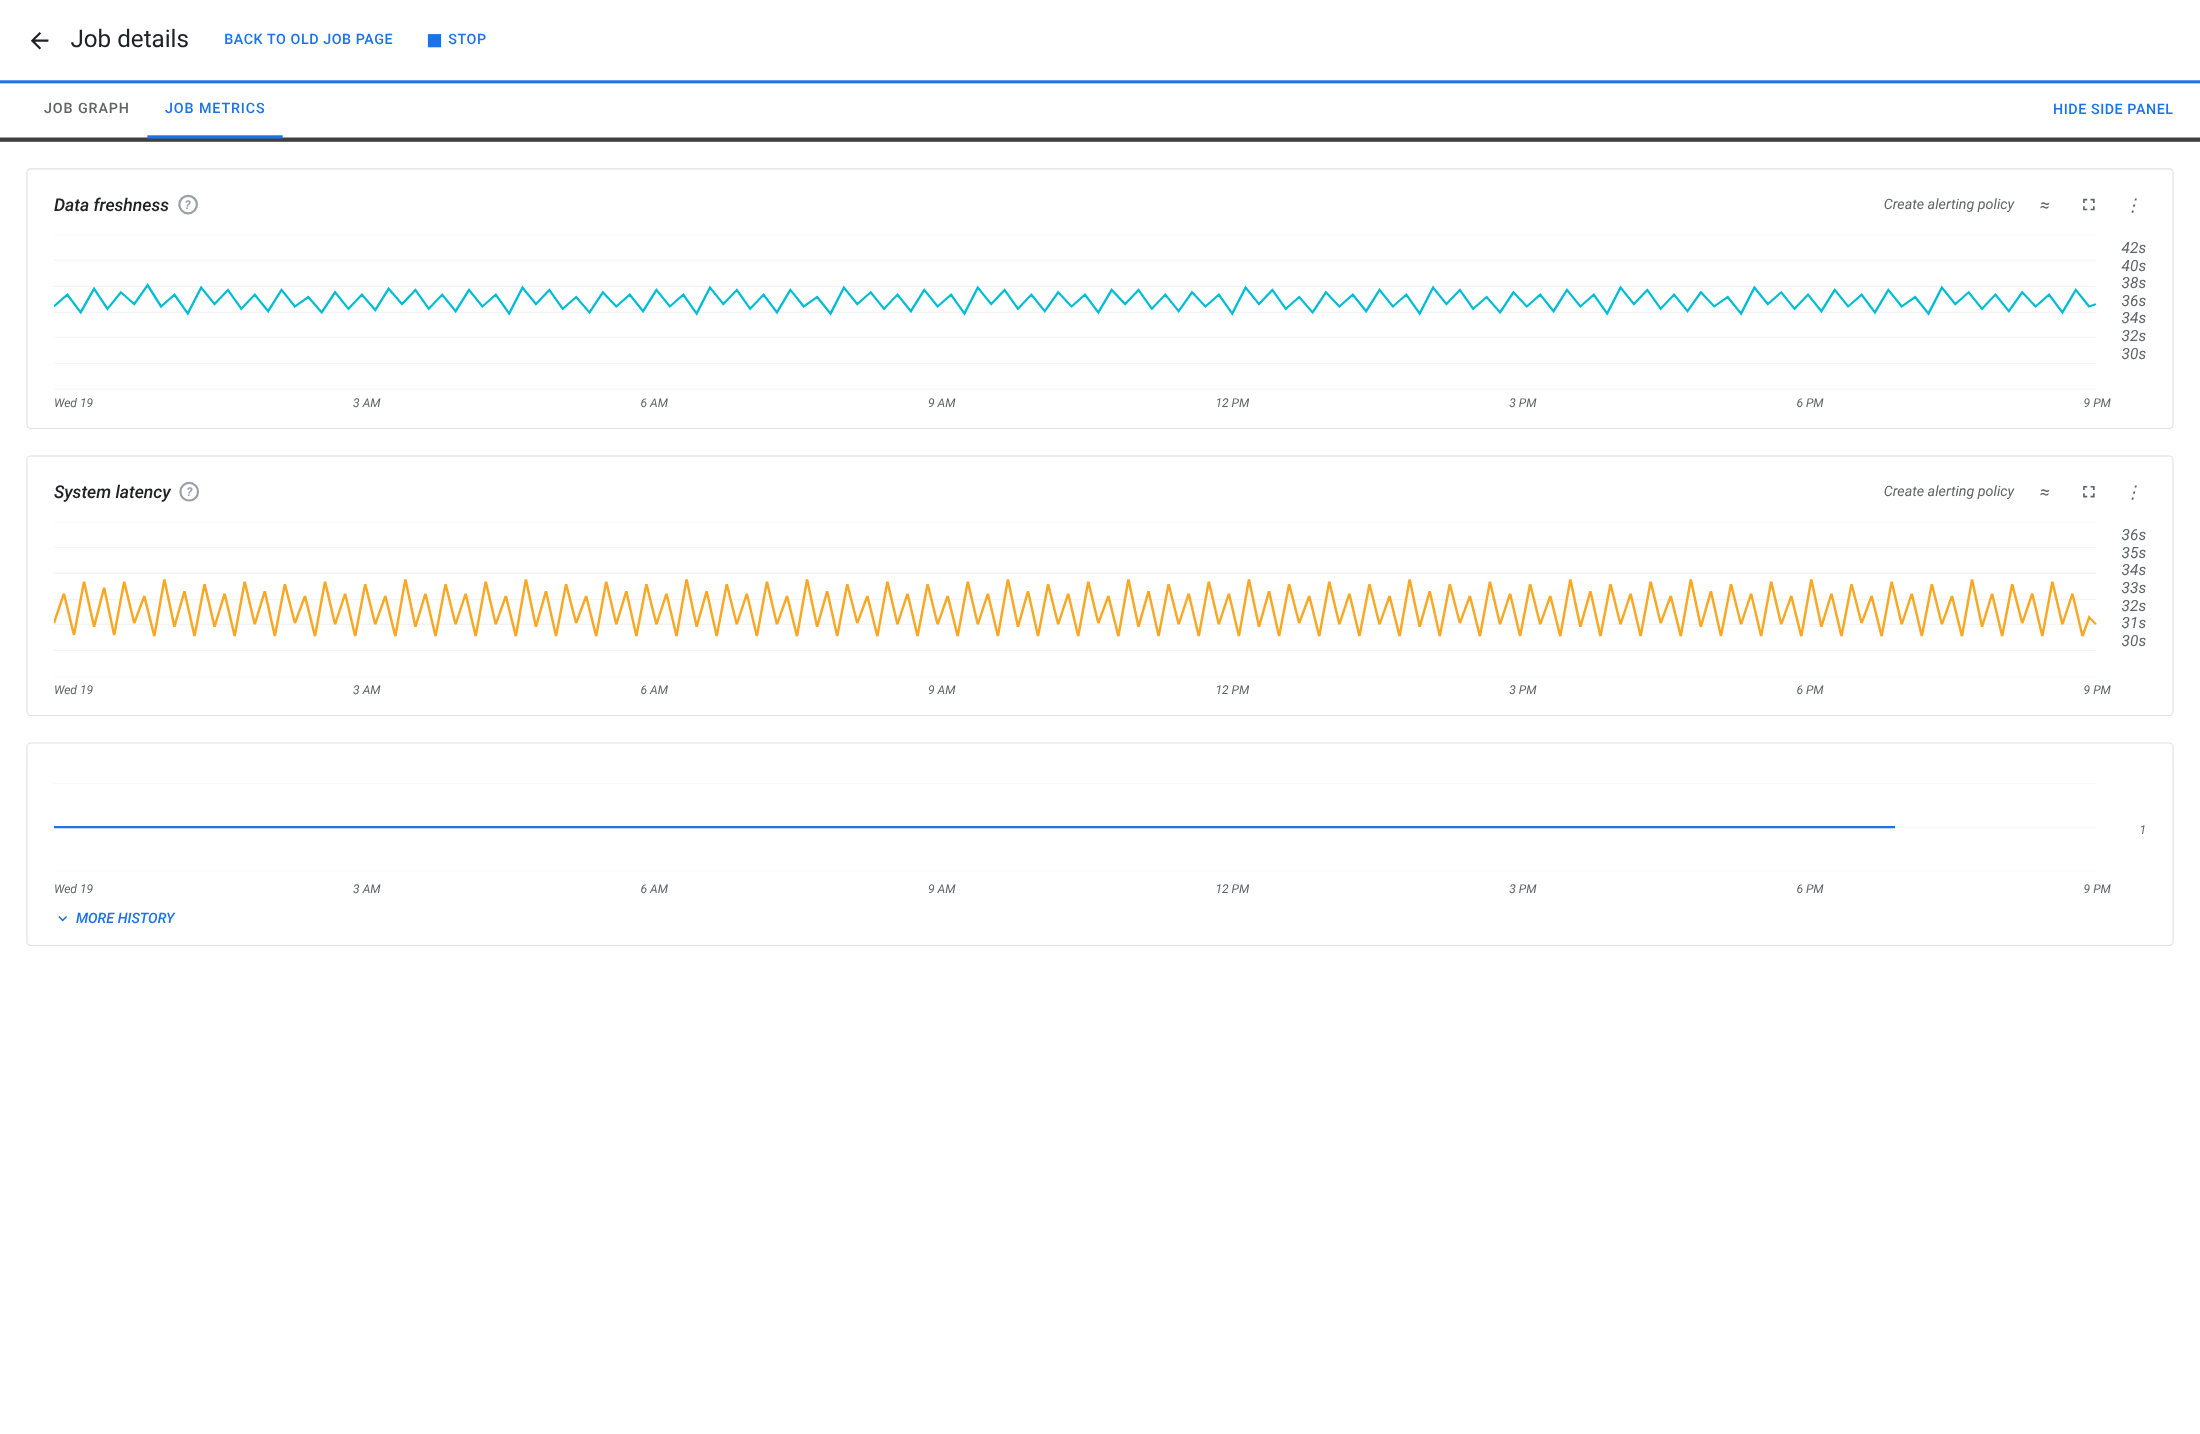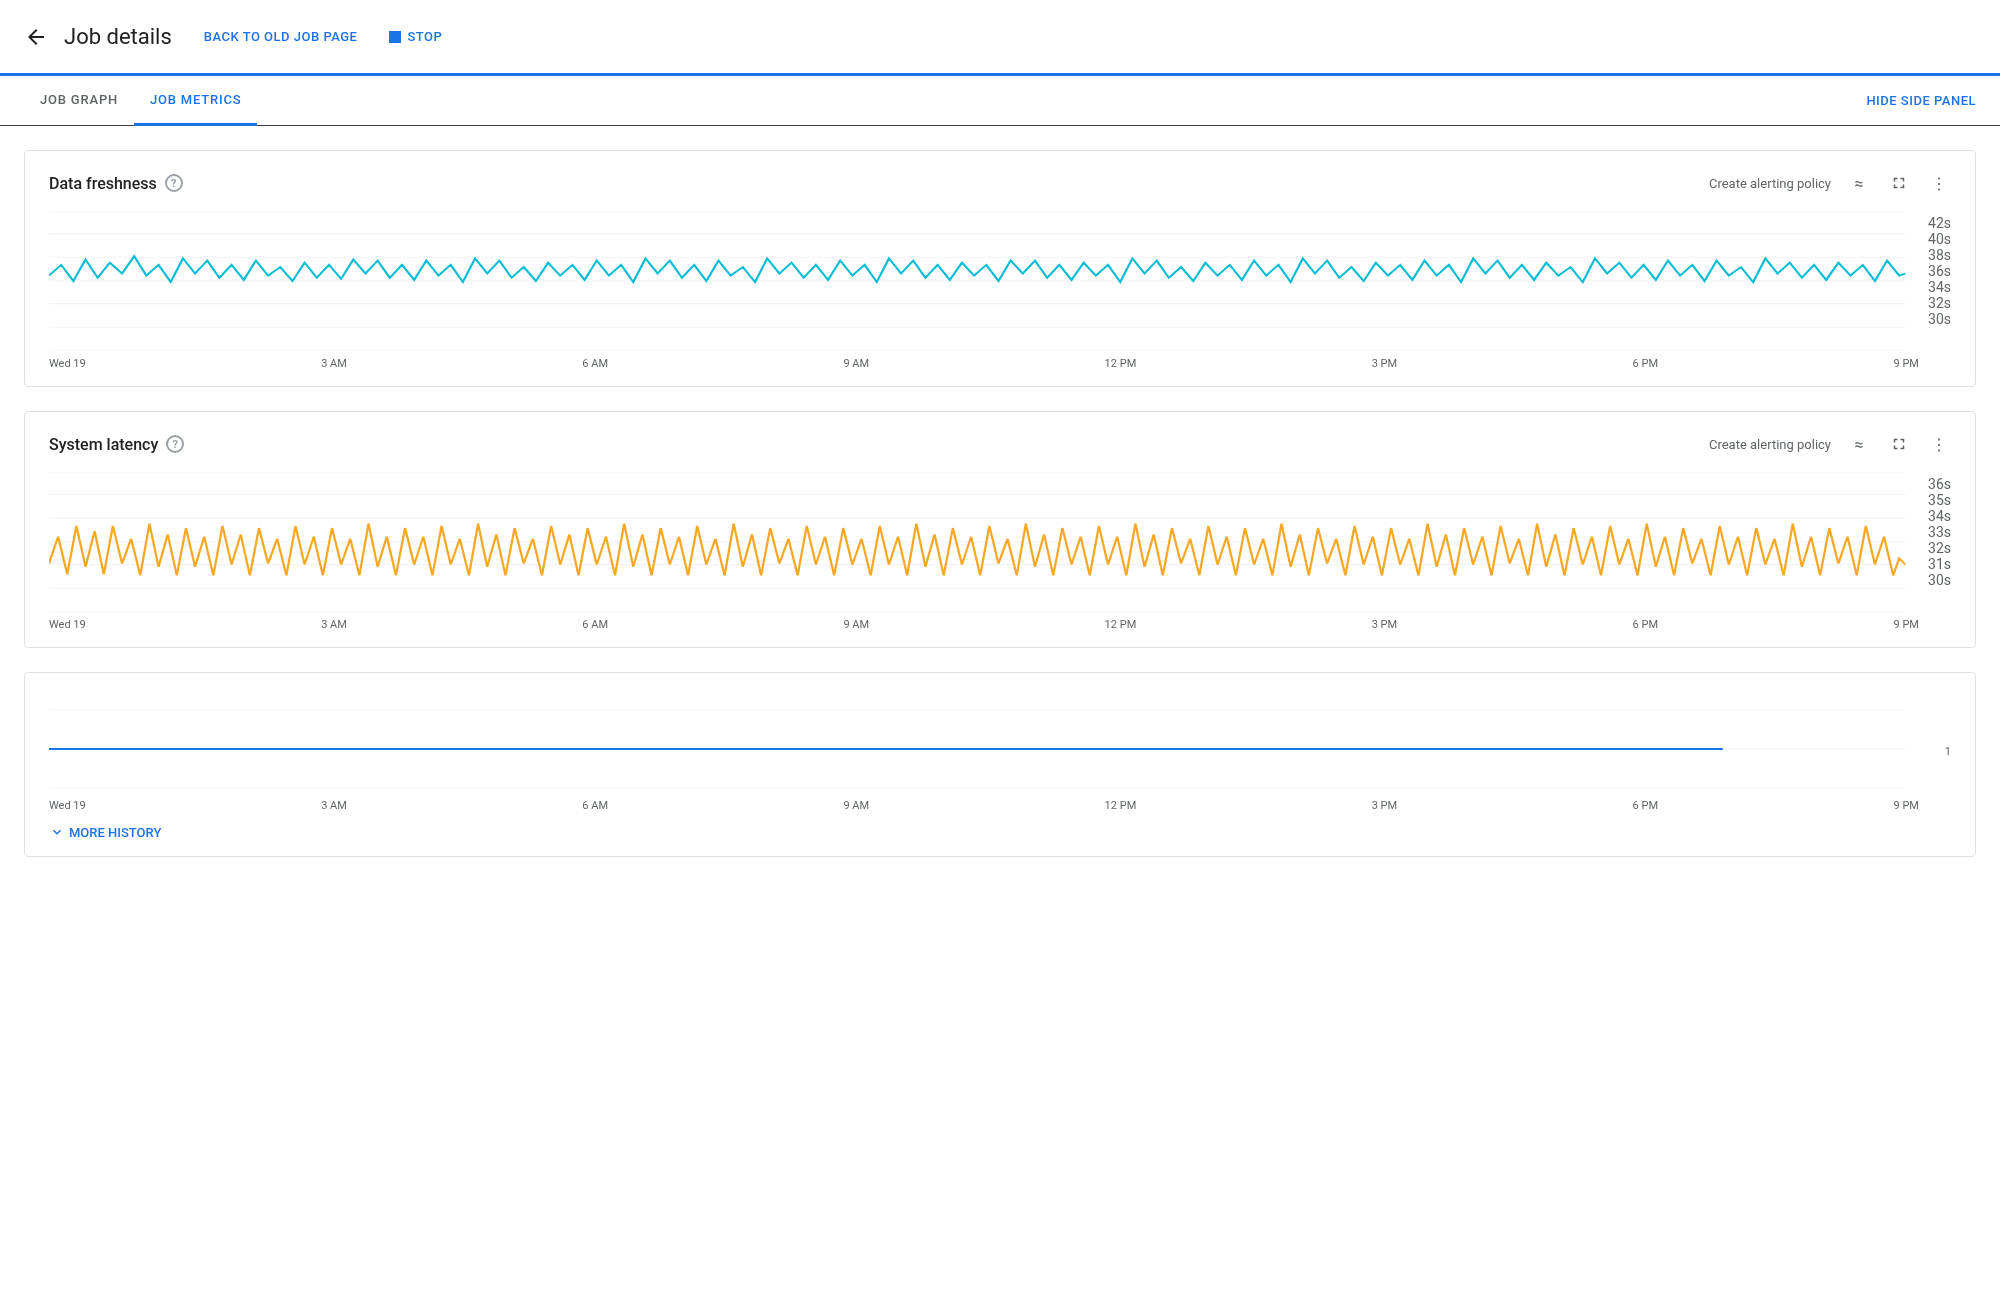--- a/index.html
+++ b/index.html
@@ -53,21 +53,21 @@
       height: 12px;
       background: #1a73e8;
       display: inline-block;
     }
 
     
     .tabs {
       display: flex;
       align-items: center;
       padding: 0 24px;
-      border-bottom: 1px solid #404040;
+      border-bottom: 4px solid #404040;
       background: #fff;
       justify-content: space-between;
     }
     .tabs-left { display: flex; }
     .tab {
       padding: 16px 16px;
       font-size: 13px;
       font-weight: 500;
       letter-spacing: 0.8px;
       color: #5f6368;
@@ -84,20 +84,21 @@
       font-size: 13px;
       font-weight: 500;
       letter-spacing: 0.5px;
       cursor: pointer;
     }
 
     
     .main-content {
       padding: 24px;
       background: #fff;
+      font-style: italic;
     }
 
     
     .chart-section {
       border: 1px solid #e0e0e0;
       border-radius: 4px;
       margin-bottom: 24px;
       padding: 20px 24px 16px;
     }
     .chart-header {

